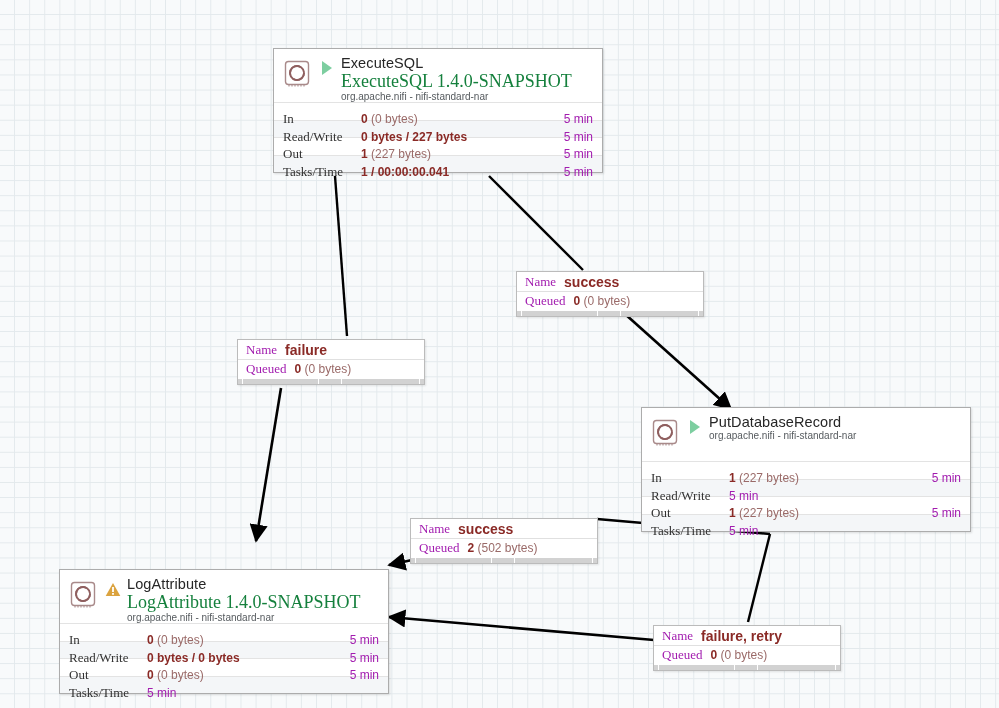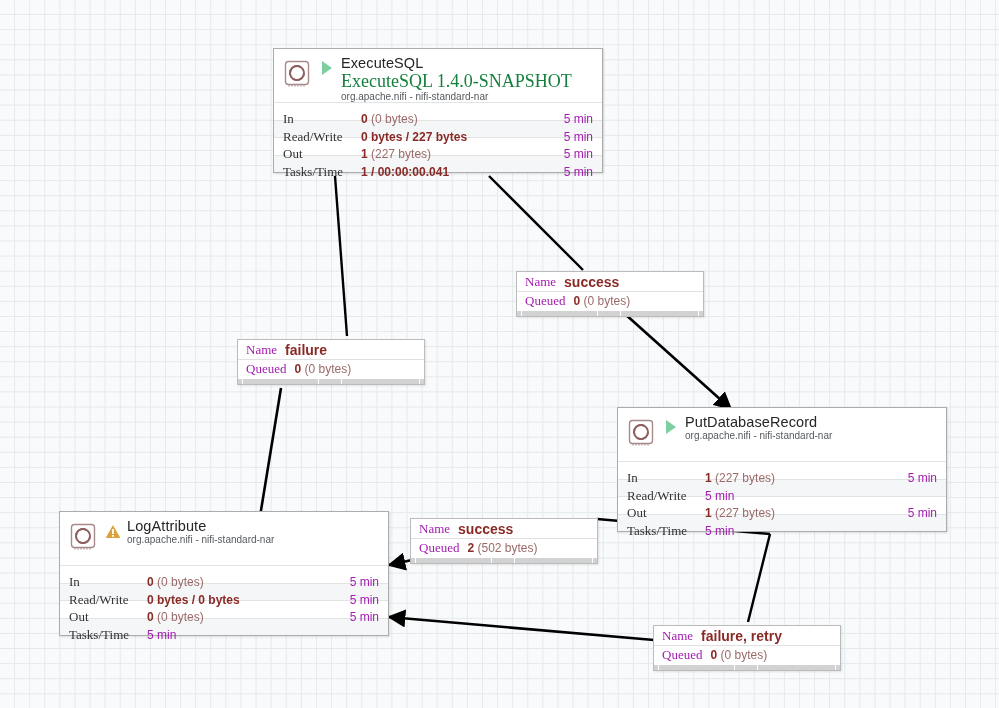--- a/index.html
+++ b/index.html
@@ -245,21 +245,21 @@
       <span class="stat-value"><b>1</b><span> (227 bytes)</span></span>
       <span class="stat-time">5 min</span>
     </div>
     <div class="stat-row alt">
       <span class="stat-label">Tasks/Time</span>
       <span class="stat-value"><b>1 / 00:00:00.041</b><span></span></span>
       <span class="stat-time">5 min</span>
     </div>
   </div>
 
-  <div class="processor" style="left:617px; top:407px;">
+  <div class="processor" style="left:641px; top:407px;">
     <div class="proc-head">
       <span class="proc-chip">
         <svg width="30" height="30" viewBox="0 0 30 30">
           <rect x="3.5" y="3.5" width="23" height="23" rx="3" ry="3" fill="#ffffff" stroke="#a98a8a" stroke-width="1.4"></rect>
           <g stroke="#a98a8a" stroke-width="1.1">
             <line x1="7" y1="26.5" x2="7" y2="28.5"></line>
             <line x1="10" y1="26.5" x2="10" y2="28.5"></line>
             <line x1="13" y1="26.5" x2="13" y2="28.5"></line>
             <line x1="16" y1="26.5" x2="16" y2="28.5"></line>
             <line x1="19" y1="26.5" x2="19" y2="28.5"></line>
@@ -291,21 +291,21 @@
       <span class="stat-label">Out</span>
       <span class="stat-value"><b>1</b><span> (227 bytes)</span></span>
       <span class="stat-time">5 min</span>
     </div>
     <div class="stat-row alt">
       <span class="stat-label">Tasks/Time</span>
       <span class="stat-time">5 min</span>
     </div>
   </div>
 
-  <div class="processor" style="left:59px; top:511px;">
+  <div class="processor" style="left:59px; top:569px;">
     <div class="proc-head">
       <span class="proc-chip">
         <svg width="30" height="30" viewBox="0 0 30 30">
           <rect x="3.5" y="3.5" width="23" height="23" rx="3" ry="3" fill="#ffffff" stroke="#a98a8a" stroke-width="1.4"></rect>
           <g stroke="#a98a8a" stroke-width="1.1">
             <line x1="7" y1="26.5" x2="7" y2="28.5"></line>
             <line x1="10" y1="26.5" x2="10" y2="28.5"></line>
             <line x1="13" y1="26.5" x2="13" y2="28.5"></line>
             <line x1="16" y1="26.5" x2="16" y2="28.5"></line>
             <line x1="19" y1="26.5" x2="19" y2="28.5"></line>
@@ -317,20 +317,21 @@
       </span>
       <span class="proc-state">
         <svg class="warn-tri" width="16" height="15" viewBox="0 0 16 15">
           <path d="M 8 1 L 15.3 14 L 0.7 14 Z" fill="#dba33f"></path>
           <rect x="7.1" y="5" width="1.8" height="5" fill="#ffffff"></rect>
           <rect x="7.1" y="11" width="1.8" height="1.8" fill="#ffffff"></rect>
         </svg>
       </span>
       <span class="proc-titles">
         <div class="proc-name">LogAttribute</div>
+        <div class="proc-type">LogAttribute 1.4.0-SNAPSHOT</div>
         <div class="proc-bundle">org.apache.nifi - nifi-standard-nar</div>
       </span>
     </div>
 
     <div class="stat-row">
       <span class="stat-label">In</span>
       <span class="stat-value"><b>0</b><span> (0 bytes)</span></span>
       <span class="stat-time">5 min</span>
     </div>
     <div class="stat-row alt">

